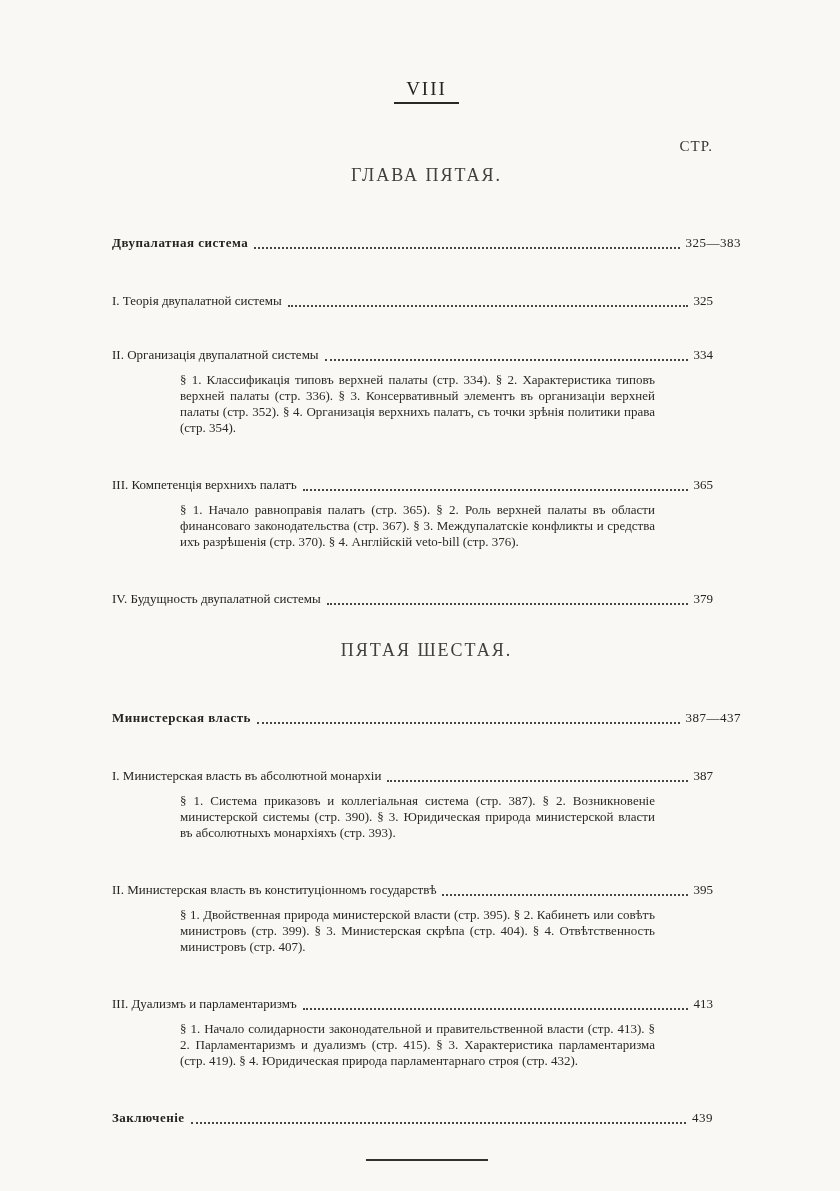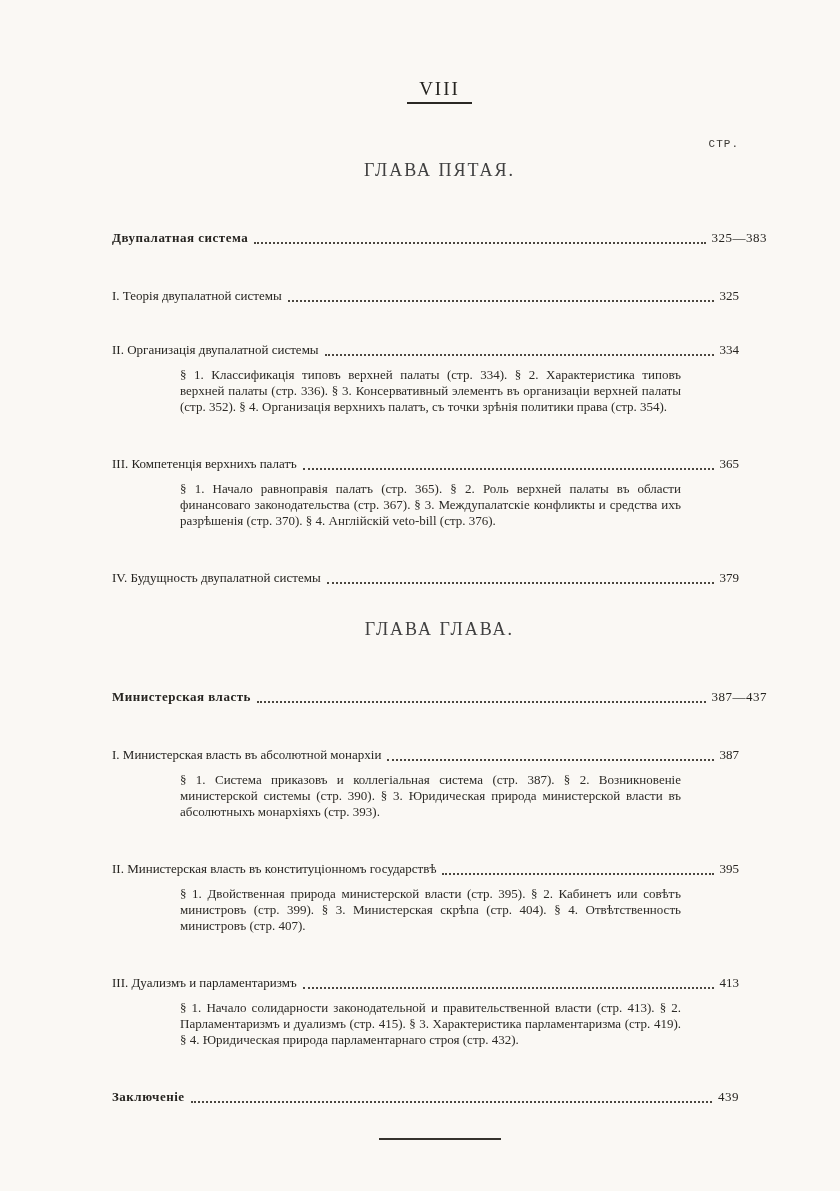--- a/index.html
+++ b/index.html
@@ -9,40 +9,39 @@
   body {
     width: 840px;
     height: 1191px;
     background: #faf8f4;
     color: #262420;
     font-family: "Liberation Serif", "DejaVu Serif", serif;
     overflow: hidden;
     position: relative;
   }
   .page {
-    padding: 78px 73px 0 112px; 
+    padding: 78px 99px 0 112px; 
   }
   .folio {
     text-align: center;
     margin-bottom: 34px;
   }
   .folio span {
     display: inline-block;
     font-size: 19px;
     letter-spacing: 2px;
     padding: 0 12px 2px 12px;
     border-bottom: 2px solid #2a2824;
   }
   .col-header {
     text-align: right;
-    font-size: 11px;
+    font-size: 15px;
     letter-spacing: 1px;
     margin: 0 28px 6px 0;
     color: #3a3732;
-    font-family: Liberation Mono, monospace;
   }
   .chapter-heading {
     text-align: center;
     font-size: 18px;
     letter-spacing: 2px;
     margin: 10px 0 22px 0;
     color: #404040;
   }
   .toc-row {
     display: flex;
@@ -135,21 +134,21 @@
   <div class="detail">§ 1. Начало равноправія палатъ (стр. 365). § 2. Роль верхней палаты въ области финансоваго законодательства (стр. 367). § 3. Междупалатскіе конфликты и средства ихъ разрѣшенія (стр. 370). § 4. Англійскій veto-bill (стр. 376).</div>
 
   <div class="toc-row sub">
     <span class="title">IV. Будущность двупалатной системы</span>
     <span class="leader"></span>
     <span class="pg">379</span>
   </div>
 
   <div class="spacer-md"></div>
 
-  <div class="chapter-heading">ГЛАВА ГЛАВА.</div>
+  <div class="chapter-heading">ПЯТАЯ ШЕСТАЯ.</div>
 
   <div class="toc-row main">
     <span class="title">Министерская власть</span>
     <span class="leader"></span>
     <span class="pg">387—437</span>
   </div>
 
   <div class="toc-row sub">
     <span class="title">I. Министерская власть въ абсолютной монархіи</span>
     <span class="leader"></span>

